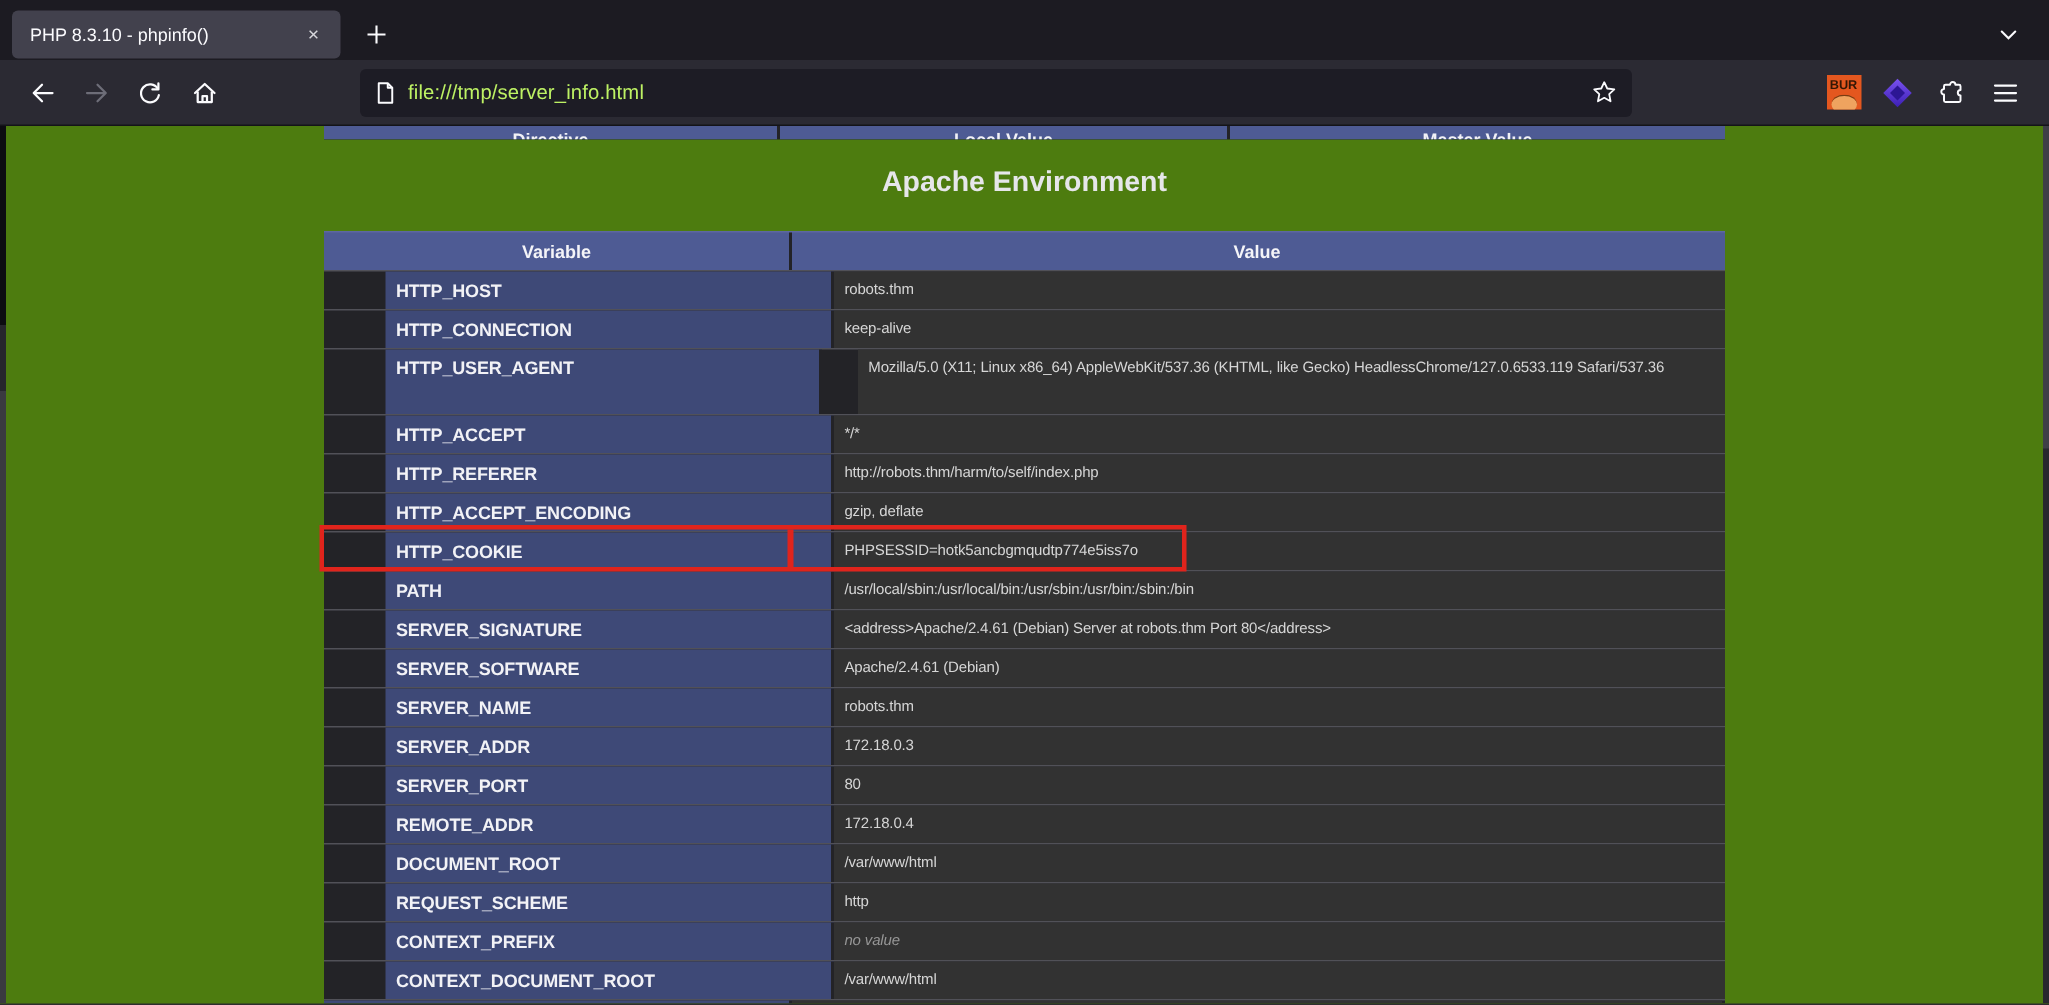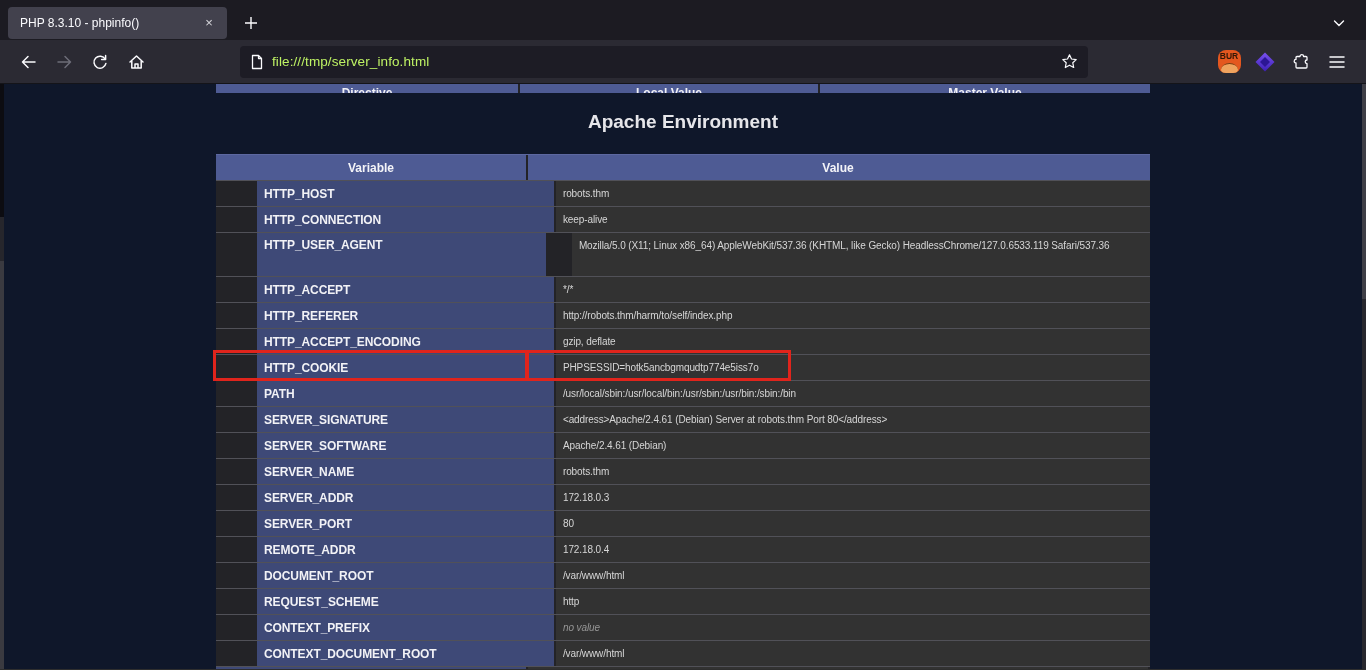--- a/index.html
+++ b/index.html
@@ -20,28 +20,28 @@
 
   .toolbar{height:44px;background:#2b2a33;display:flex;align-items:center;border-bottom:1px solid #141419;}
   .navbtn{width:32px;height:32px;margin-left:4px;display:flex;align-items:center;justify-content:center;border-radius:4px;}
   .navbtn:first-child{margin-left:12px;}
   .urlbar{margin-left:88px;width:848px;height:32px;background:#1d1c25;border-radius:4px;
     display:flex;align-items:center;padding:0 10px;}
   .url-text{flex:1;margin-left:8px;font-size:13.5px;color:#bef264;letter-spacing:.1px;}
   .ext-group{margin-left:auto;margin-right:11px;display:flex;align-items:center;}
   .ext-slot{width:36px;height:32px;display:flex;align-items:center;justify-content:center;}
 
-  .burp{width:23px;height:23px;border-radius:8px;background:#e4571f;position:relative;overflow:hidden;
+  .burp{width:23px;height:23px;border-radius:0;background:#e4571f;position:relative;overflow:hidden;
     display:flex;justify-content:center;}
   .burp .burp-txt{font-size:8.5px;font-weight:bold;color:#341705;margin-top:1px;letter-spacing:0;}
   .burp::after{content:"";position:absolute;bottom:-3px;left:3px;width:17px;height:12px;border-radius:50%;
     background:#efa35f;border-top:1.5px solid #7a3c12;}
 
   
-  .content{position:relative;height:585px;background:#0f172a;overflow:hidden;}
+  .content{position:relative;height:585px;background:#4d7c0f;overflow:hidden;}
   .strip-left{position:absolute;left:0;top:0;width:4px;height:100%;
     background:linear-gradient(#0c0c11 0,#0c0c11 133px,#26262c 133px,#26262c 177px,#3a3a40 177px,#3a3a40 100%);}
   .strip-right{position:absolute;right:0;top:0;width:4px;height:100%;background:#28282e;}
   .strip-right .thumb{position:absolute;top:0;width:100%;height:215px;background:#3f3f47;}
 
   .page{position:absolute;left:216px;top:0;width:934px;}
 
   .partial-table{display:flex;height:9px;overflow:hidden;background:#232327;}
   .partial-cell{background:#4e5b94;position:relative;overflow:hidden;}
   .partial-cell:nth-child(1){width:302px;}

